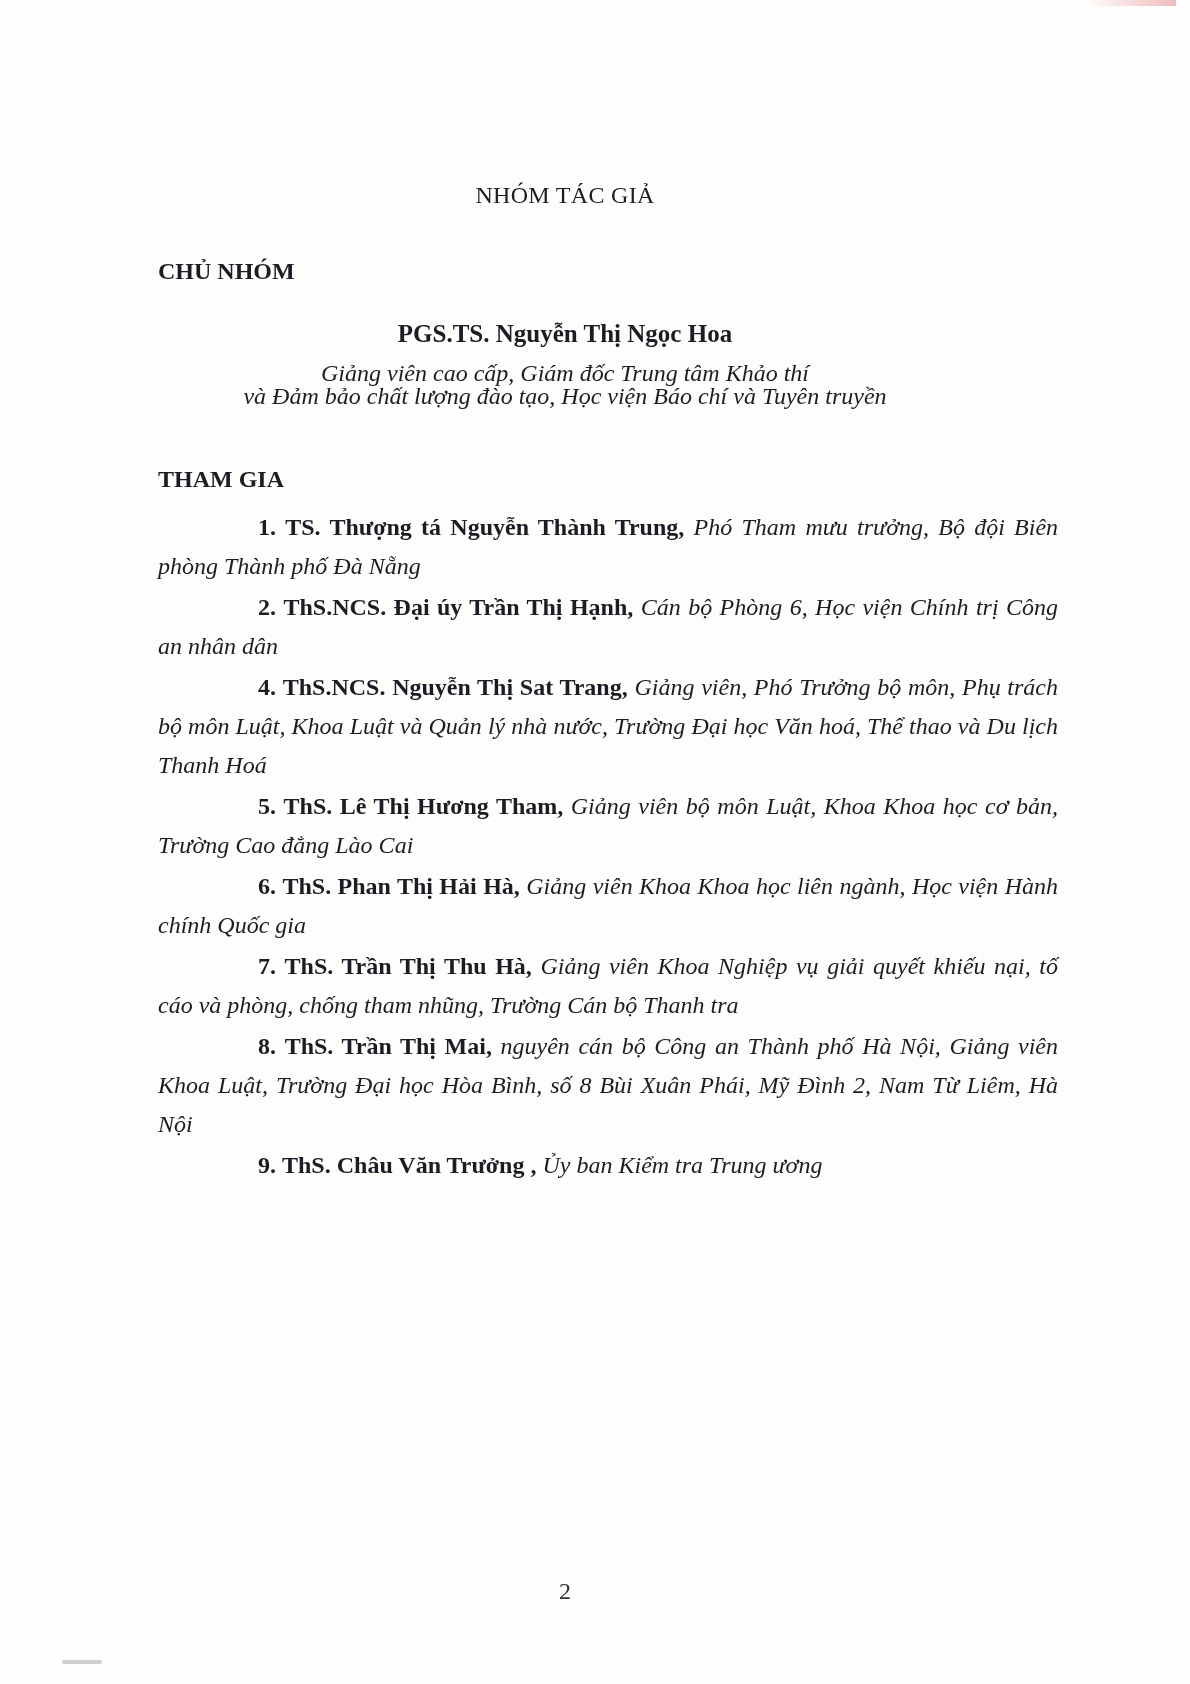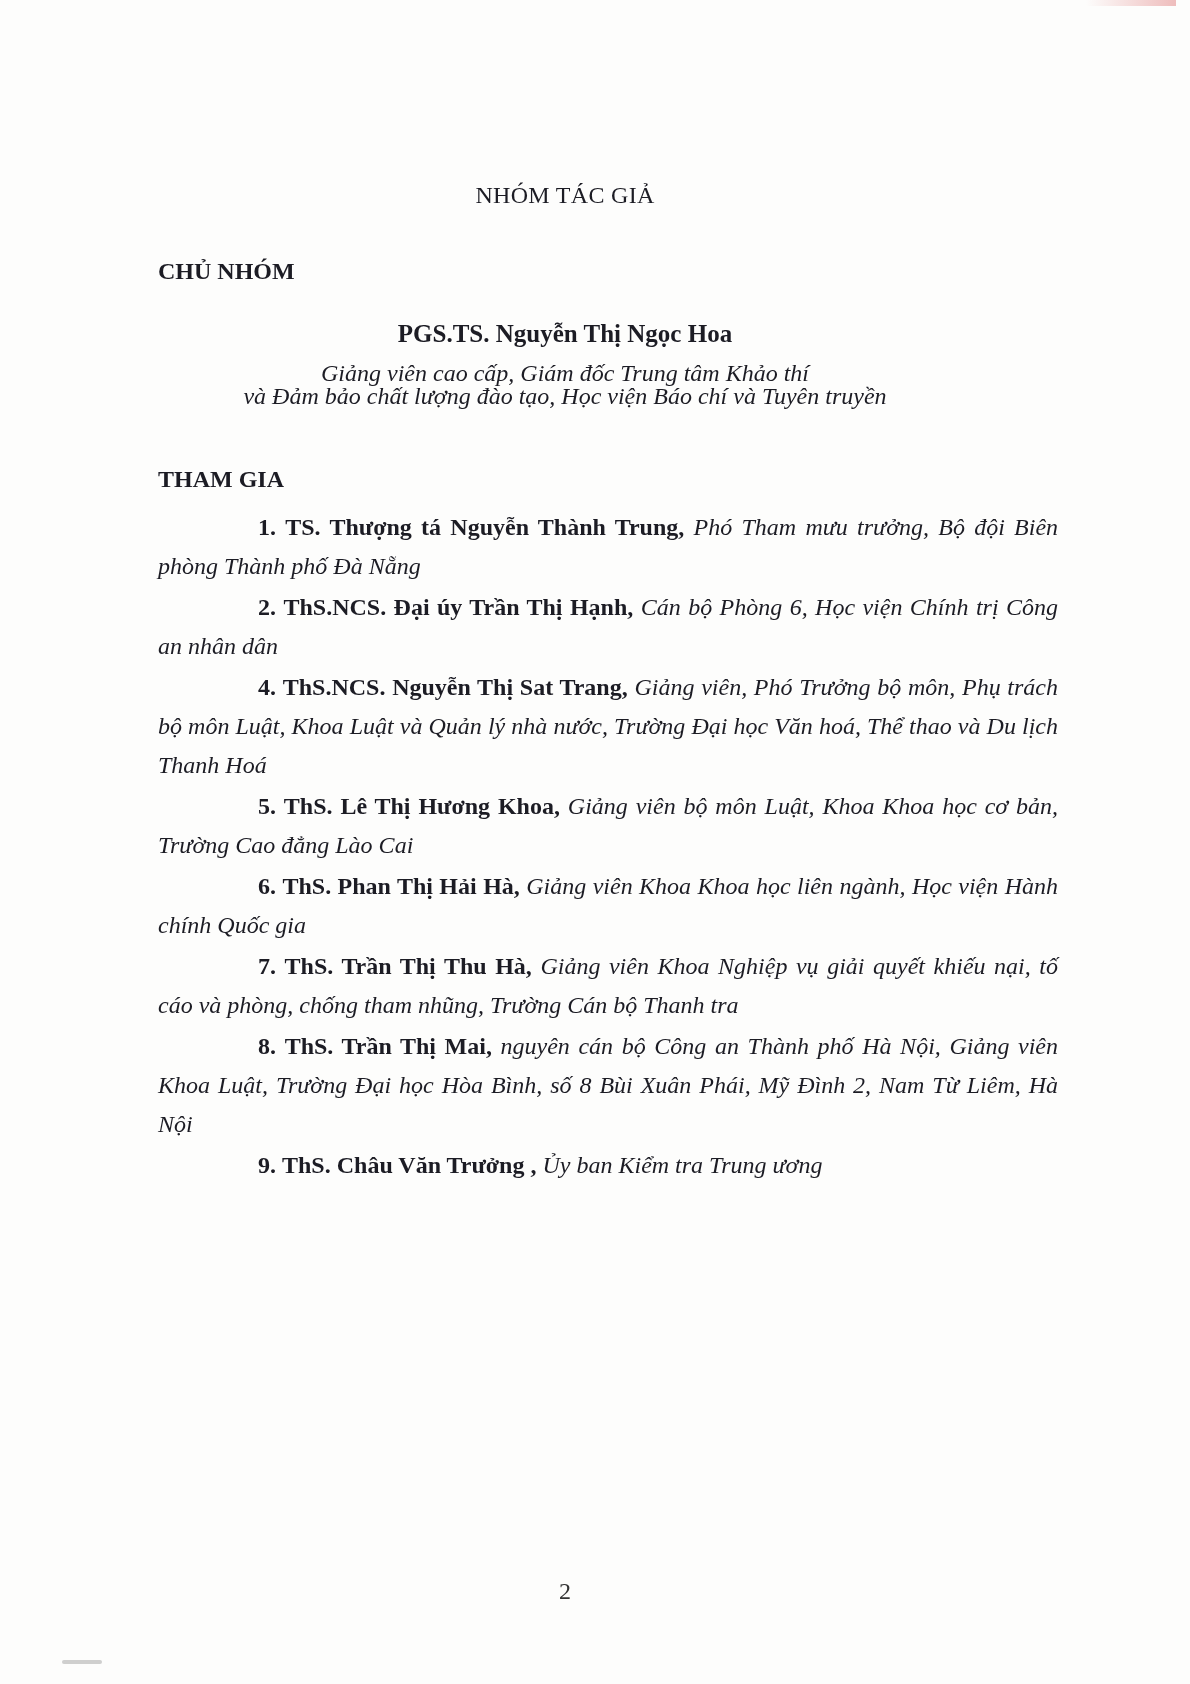--- a/index.html
+++ b/index.html
@@ -73,21 +73,21 @@
       <span class="nm">ThS.NCS. Đại úy Trần Thị Hạnh,</span>
       <span class="af">Cán bộ Phòng 6, Học viện Chính trị Công an nhân dân</span>
     </div>
     <div class="item">
       <span class="nm">4.</span>
       <span class="nm">ThS.NCS. Nguyễn Thị Sat Trang,</span>
       <span class="af">Giảng viên, Phó Trưởng bộ môn, Phụ trách bộ môn Luật, Khoa Luật và Quản lý nhà nước, Trường Đại học Văn hoá, Thể thao và Du lịch Thanh Hoá</span>
     </div>
     <div class="item">
       <span class="nm">5.</span>
-      <span class="nm">ThS. Lê Thị Hương Khoa,</span>
+      <span class="nm">ThS. Lê Thị Hương Tham,</span>
       <span class="af">Giảng viên bộ môn Luật, Khoa Khoa học cơ bản, Trường Cao đẳng Lào Cai</span>
     </div>
     <div class="item">
       <span class="nm">6.</span>
       <span class="nm">ThS. Phan Thị Hải Hà,</span>
       <span class="af">Giảng viên Khoa Khoa học liên ngành, Học viện Hành chính Quốc gia</span>
     </div>
     <div class="item">
       <span class="nm">7.</span>
       <span class="nm">ThS. Trần Thị Thu Hà,</span>

